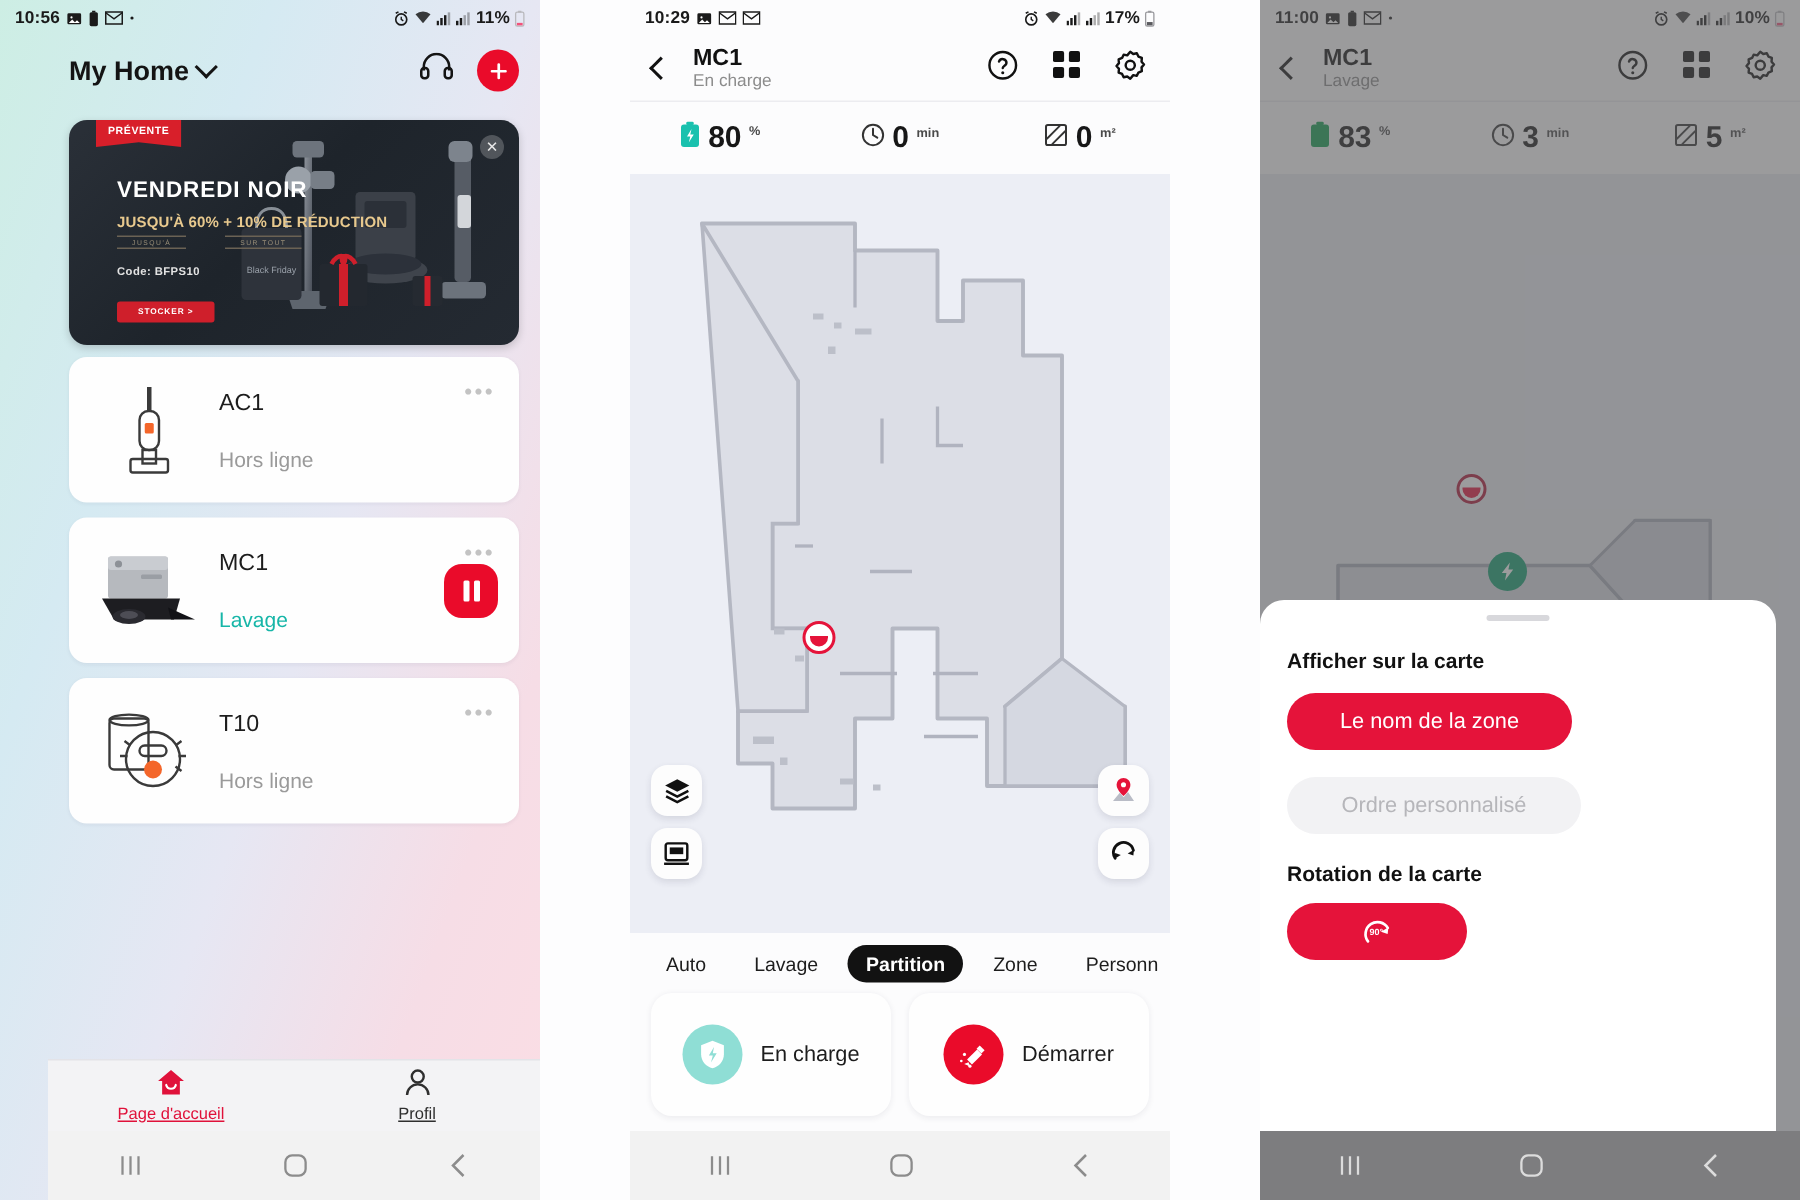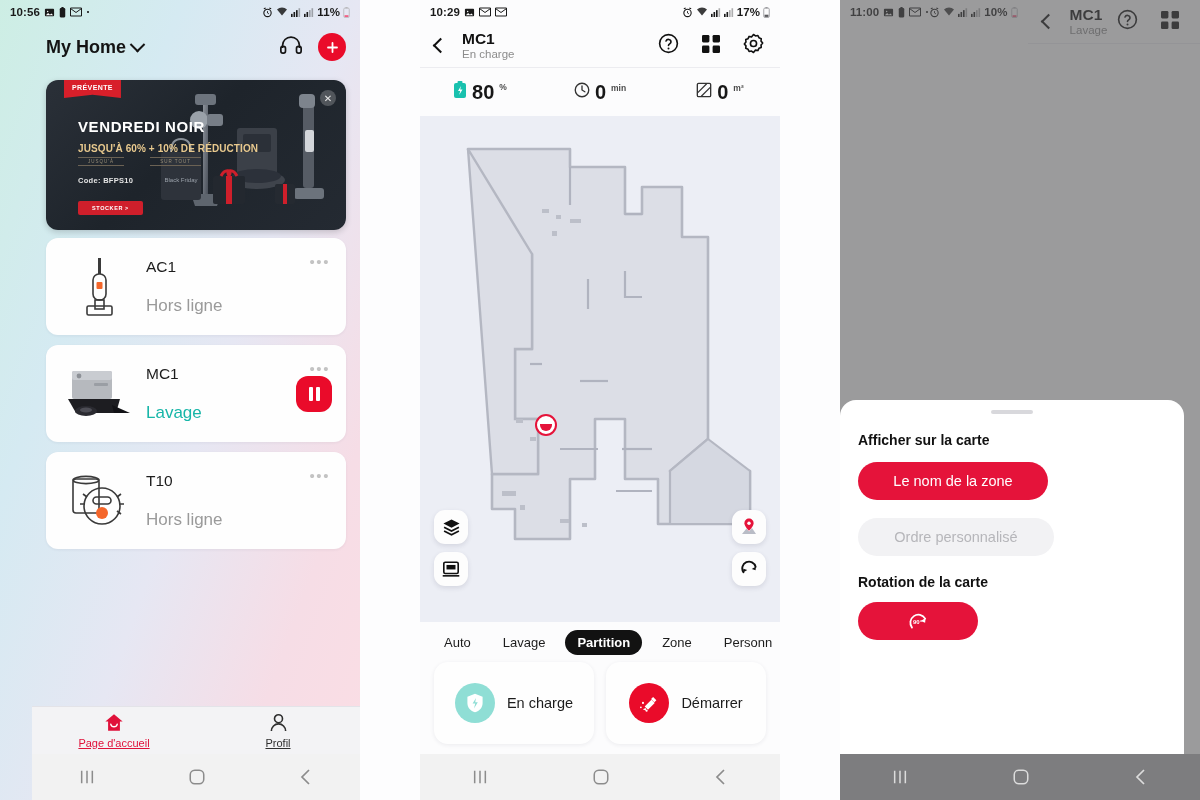--- a/index.html
+++ b/index.html
@@ -44,21 +44,21 @@
   .ban-code { margin-top:10px; color:#e3e3e3; font-size:7.5px; font-weight:600; letter-spacing:.3px; }
   .ban-cta { margin-top:16px; display:inline-block; background:#cf1f2b; color:#fff; font-size:5.5px; font-weight:700; padding:4px 14px; border-radius:2px; letter-spacing:.6px; }
   .ban-prod { position:absolute; right:0; bottom:0; width:195px; height:150px; }
 
   
   .dev-list { padding:8px 14px 0; display:flex; flex-direction:column; gap:10px; flex:none; }
   .dev-card { background:#fefefe; border-radius:12px; height:97px; display:flex; align-items:center; padding:0 16px; position:relative; box-shadow:0 1px 3px rgba(40,40,70,.06); }
   .dev-ico { width:76px; height:76px; flex:none; display:flex; align-items:center; justify-content:center; }
   .dev-info { margin-left:8px; display:flex; flex-direction:column; gap:20px; }
   .dev-name { font-size:15.5px; color:#1d1d1d; font-weight:400; }
-  .dev-status { font-size:17px; color:#9a9a9a; }
+  .dev-status { font-size:14px; color:#9a9a9a; }
   .dev-status.active { color:#17b6a8; }
   .dev-dots { position:absolute; right:16px; top:16px; color:#c3c3c3; font-size:15px; letter-spacing:1.6px; line-height:1; }
   .pause-btn { position:absolute; right:14px; top:50%; transform:translateY(-50%); width:36px; height:36px; border-radius:12px; background:#ea0b2a; display:flex; align-items:center; justify-content:center; gap:3px; }
   .pause-btn i { display:block; width:4px; height:14px; background:#fff; border-radius:1px; }
 
   
   .p1-nav { margin-top:auto; height:48px; flex:none; background:#f3f3f5; display:flex; align-items:center; justify-content:space-around; border-top:1px solid #e3e3e8; }
   .navitem { display:flex; flex-direction:column; align-items:center; gap:3px; font-size:11px; color:#2f2f2f; width:110px;text-decoration:underline; }
   .navitem.active { color:#e0113a; }
 
@@ -614,21 +614,21 @@
           </svg>
       </span>
     </div>
   </div>
 
   <div class="gap"></div>
 
   <div class="phone p3">
 
     <div class="p3-top" style="height:754px;">
-      <div style="display:flex;flex-direction:row;height:100%;">
+      <div style="display:flex;flex-direction:column;height:100%;">
         <div class="statusbar">
           <div class="sb-left">
             <span>11:00</span>
             <span class="sb-ico">
               <svg width="11" height="11" viewBox="0 0 24 24">
                   <rect x="2" y="4" width="20" height="16" rx="2" fill="#1a1a1a"></rect>
                   <circle cx="8" cy="10" r="1.6" fill="#fff"></circle>
                   <path d="M4 18l5-5 4 4 3-3 4 4z" fill="#fff"></path>
                 </svg>
             </span>

